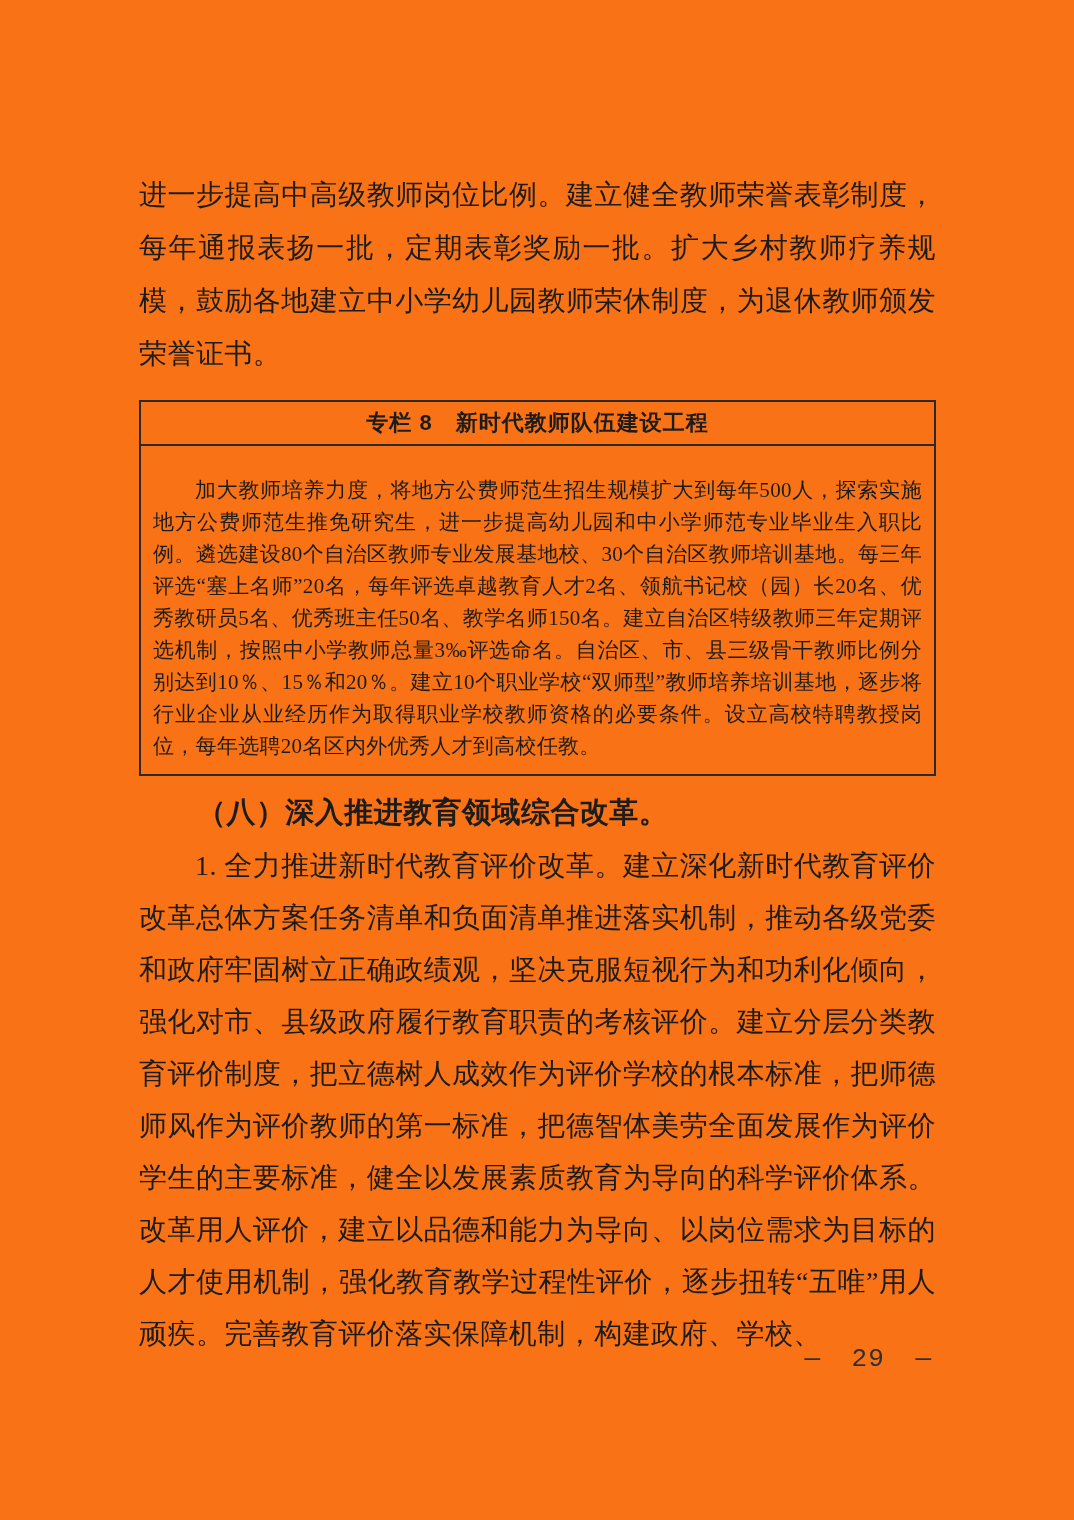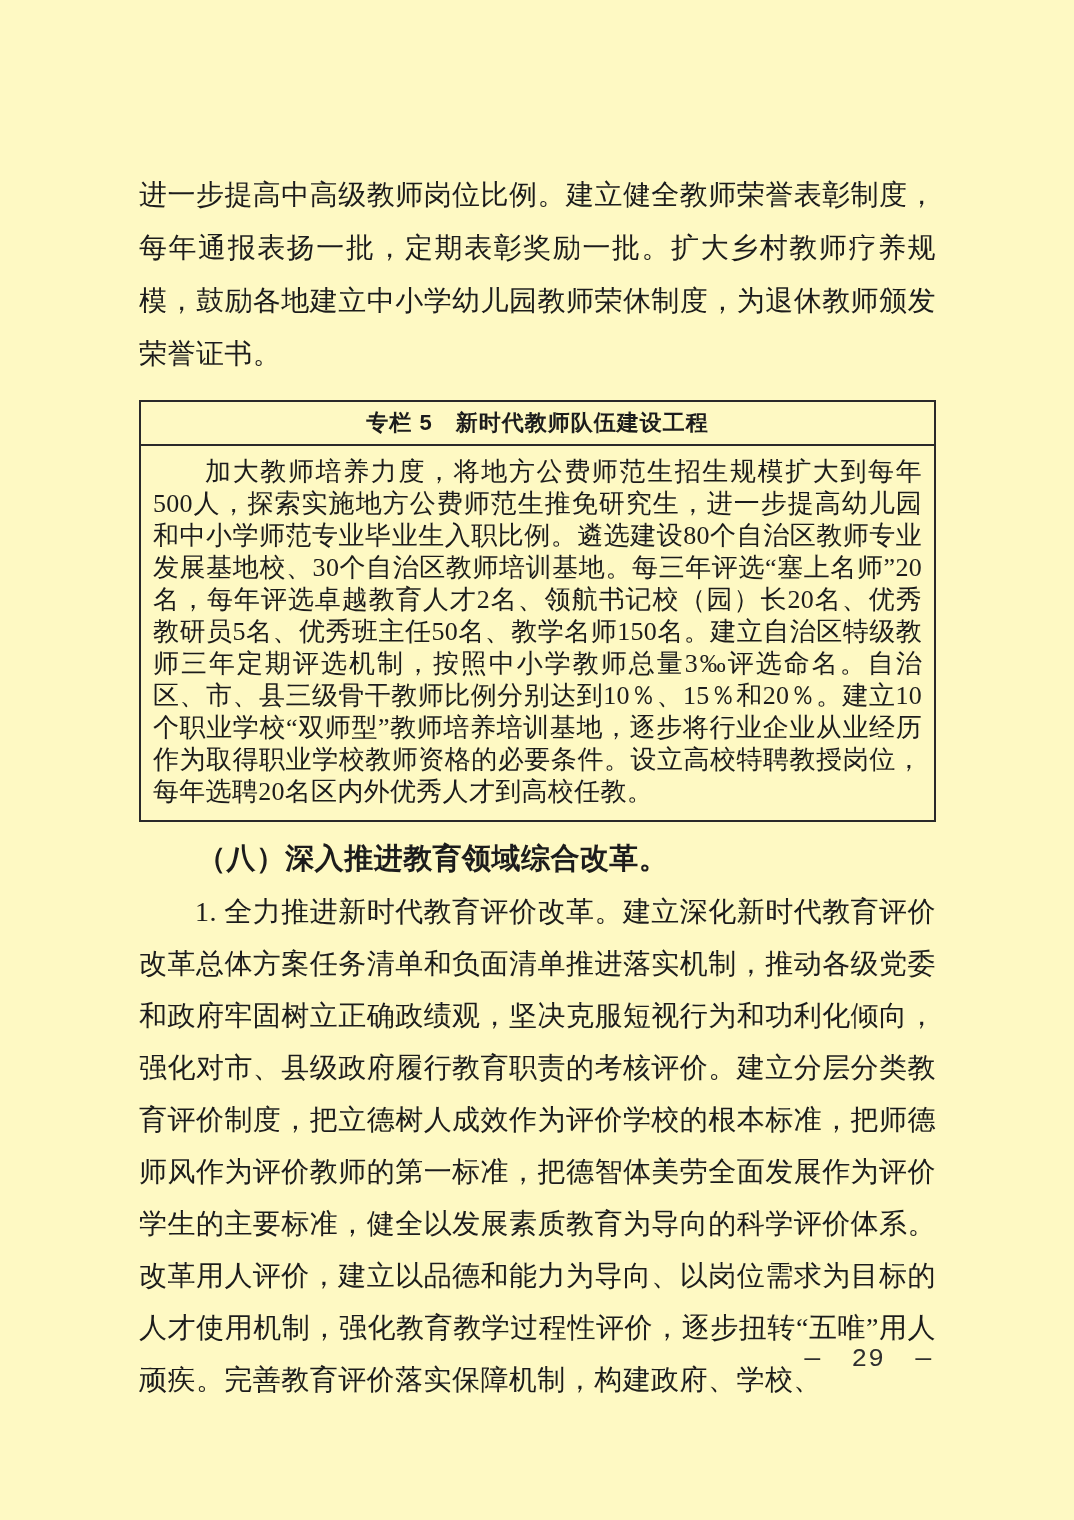--- a/index.html
+++ b/index.html
@@ -5,21 +5,21 @@
   html, body {
     margin: 0;
     padding: 0;
     background: #9a9a9a;
   }
   .page {
     position: relative;
     width: 1074px;
     height: 1520px;
     margin: 0 auto;
-    background: #fef9c3;
+    background: #f97316;
     font-family: "Liberation Serif", "DejaVu Serif", serif;
     color: #1c1c1c;
     overflow: hidden;
   }
   .content {
     position: absolute;
     left: 139px;
     top: 168px;
     width: 797px;
   }
@@ -45,22 +45,22 @@
     font-family: "Liberation Sans", "DejaVu Sans", sans-serif;
     font-weight: bold;
     font-size: 22px;
     line-height: 42px;
     height: 42px;
     text-align: center;
     border-bottom: 2px solid #2a2a2a;
     letter-spacing: 1px;
   }
   .panel-body {
-    padding: 10px 12px 12px 12px;
-    font-size: 26px;
+    padding: 28px 12px 12px 12px;
+    font-size: 21px;
     line-height: 32px;
     letter-spacing: 0.3px;
     text-align: justify;
     text-indent: 2em;
     margin: 0;
   }
   .section-heading {
     margin-top: 12px;
     font-size: 29px;
     font-weight: bold;
@@ -81,21 +81,21 @@
 </style>
 </head>
 <body>
 
 <div class="page">
   <div class="content">
 
     <p class="para">进一步提高中高级教师岗位比例。建立健全教师荣誉表彰制度，每年通报表扬一批，定期表彰奖励一批。扩大乡村教师疗养规模，鼓励各地建立中小学幼儿园教师荣休制度，为退休教师颁发荣誉证书。</p>
 
     <div class="panel">
-      <div class="panel-title">专栏 5　新时代教师队伍建设工程</div>
+      <div class="panel-title">专栏 8　新时代教师队伍建设工程</div>
       <p class="panel-body">加大教师培养力度，将地方公费师范生招生规模扩大到每年500人，探索实施地方公费师范生推免研究生，进一步提高幼儿园和中小学师范专业毕业生入职比例。遴选建设80个自治区教师专业发展基地校、30个自治区教师培训基地。每三年评选“塞上名师”20名，每年评选卓越教育人才2名、领航书记校（园）长20名、优秀教研员5名、优秀班主任50名、教学名师150名。建立自治区特级教师三年定期评选机制，按照中小学教师总量3‰评选命名。自治区、市、县三级骨干教师比例分别达到10％、15％和20％。建立10个职业学校“双师型”教师培养培训基地，逐步将行业企业从业经历作为取得职业学校教师资格的必要条件。设立高校特聘教授岗位，每年选聘20名区内外优秀人才到高校任教。</p>
     </div>
 
     <div class="section-heading">（八）深入推进教育领域综合改革。</div>
 
     <p class="para para2 indent">1. 全力推进新时代教育评价改革。建立深化新时代教育评价改革总体方案任务清单和负面清单推进落实机制，推动各级党委和政府牢固树立正确政绩观，坚决克服短视行为和功利化倾向，强化对市、县级政府履行教育职责的考核评价。建立分层分类教育评价制度，把立德树人成效作为评价学校的根本标准，把师德师风作为评价教师的第一标准，把德智体美劳全面发展作为评价学生的主要标准，健全以发展素质教育为导向的科学评价体系。改革用人评价，建立以品德和能力为导向、以岗位需求为目标的人才使用机制，强化教育教学过程性评价，逐步扭转“五唯”用人顽疾。完善教育评价落实保障机制，构建政府、学校、</p>
 
   </div>
 
   <div class="page-number">— 29 —</div>

